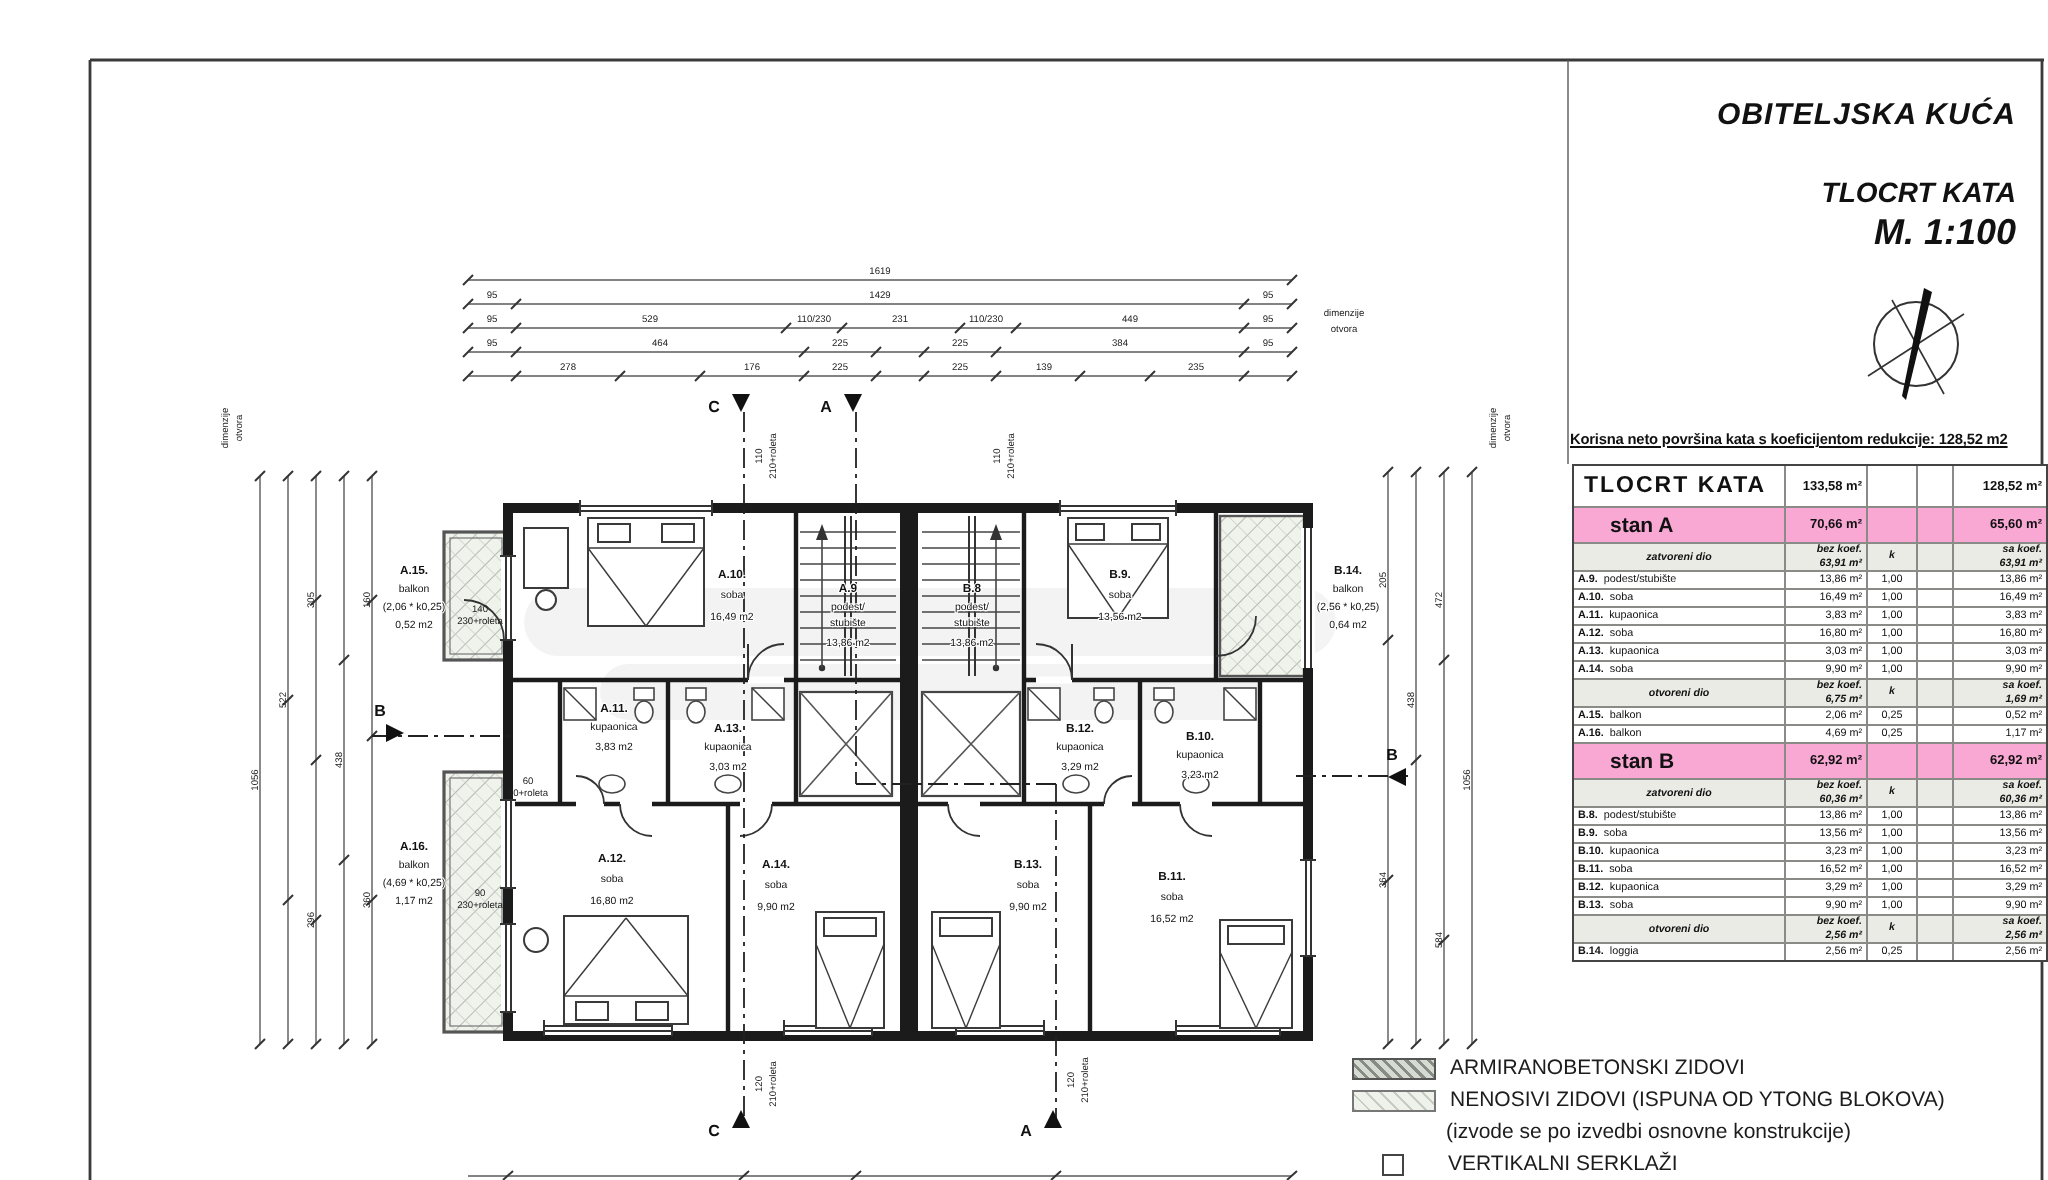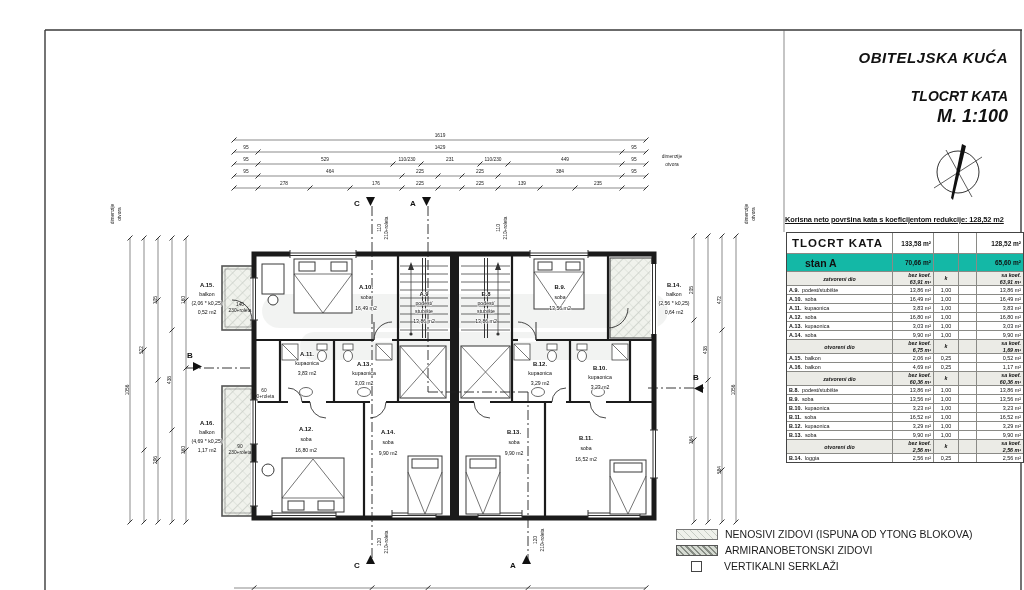--- a/index.html
+++ b/index.html
@@ -21,21 +21,21 @@
   #area-table{position:absolute;left:786px;top:232px;width:236px;border:1px solid #444;background:#fff;}
   .trow{display:grid;grid-template-columns:105px 41px 25px 18px 1fr;border-top:1px solid #8a8a86;}
   .trow:first-child{border-top:none;}
   .c{border-left:1px solid #8a8a86;padding:0 2px;overflow:hidden;display:flex;flex-direction:column;justify-content:center;}
   .c:first-child{border-left:none;}
   .bez,.sa{align-items:flex-end;text-align:right;}
   .k{align-items:center;text-align:center;}
   .trow.title{height:20px;background:#fff;}
   .trow.title .lab{font-size:11.5px;font-weight:700;letter-spacing:1px;justify-content:center;padding-left:5px;}
   .trow.title .bez,.trow.title .sa{font-size:6.5px;font-weight:700;}
-  .trow.stan{height:17px;background:#14b8a6;}
+  .trow.stan{height:17px;background:#f9a8d4;}
   .trow.stan .lab{font-size:10.5px;font-weight:700;padding-left:18px;justify-content:center;}
   .trow.stan .bez,.trow.stan .sa{font-size:6.5px;font-weight:700;}
   .trow.sub{height:13px;background:#ebebe6;font-size:5.3px;}
   .trow.sub .lab{align-items:center;font-weight:700;font-style:italic;justify-content:center;}
   .trow.sub .c span{display:block;line-height:6.4px;font-weight:700;font-style:italic;width:100%;text-align:right;}
   .trow.sub .k span{text-align:center;}
   .trow.item{height:8px;font-size:5.4px;background:#fff;}
   .trow.item .lab{flex-direction:row;justify-content:flex-start;align-items:center;gap:3px;line-height:7px;}
   .trow.item b{font-weight:700;}
 
@@ -685,20 +685,27 @@
           <div class="c gap"></div>
           <div class="c sa">0,52 m²</div>
         </div>
         <div class="trow item">
           <div class="c lab"><b>A.16.</b>balkon</div>
           <div class="c bez">4,69 m²</div>
           <div class="c k">0,25</div>
           <div class="c gap"></div>
           <div class="c sa">1,17 m²</div>
         </div>
+        <div class="trow stan">
+          <div class="c lab">stan B</div>
+          <div class="c bez">62,92 m²</div>
+          <div class="c k"></div>
+          <div class="c gap"></div>
+          <div class="c sa">62,92 m²</div>
+        </div>
         <div class="trow sub">
           <div class="c lab">zatvoreni dio</div>
           <div class="c bez">
             <span>bez koef.</span>
             <span>60,36 m²</span>
           </div>
           <div class="c k">
             <span>k</span>
             <span></span>
           </div>
@@ -771,26 +778,30 @@
           <div class="c bez">2,56 m²</div>
           <div class="c k">0,25</div>
           <div class="c gap"></div>
           <div class="c sa">2,56 m²</div>
         </div>
       </div>
   </div>
 
   <div id="legend">
     <div class="lrow">
+      <span class="sw dense"></span>
+      <span>ARMIRANOBETONSKI ZIDOVI</span>
+    </div>
+    <div class="lrow">
       <span class="sw light"></span>
       <span>NENOSIVI ZIDOVI (ISPUNA OD YTONG BLOKOVA)</span>
     </div>
     <div class="lrow">
-      <span class="sw dense"></span>
-      <span>ARMIRANOBETONSKI ZIDOVI</span>
+      <span class="sw none"></span>
+      <span>(izvode se po izvedbi osnovne konstrukcije)</span>
     </div>
     <div class="lrow">
       <span class="sw square"></span>
       <span>VERTIKALNI SERKLAŽI</span>
     </div>
   </div>
 
 </div>
 
 </body></html>

